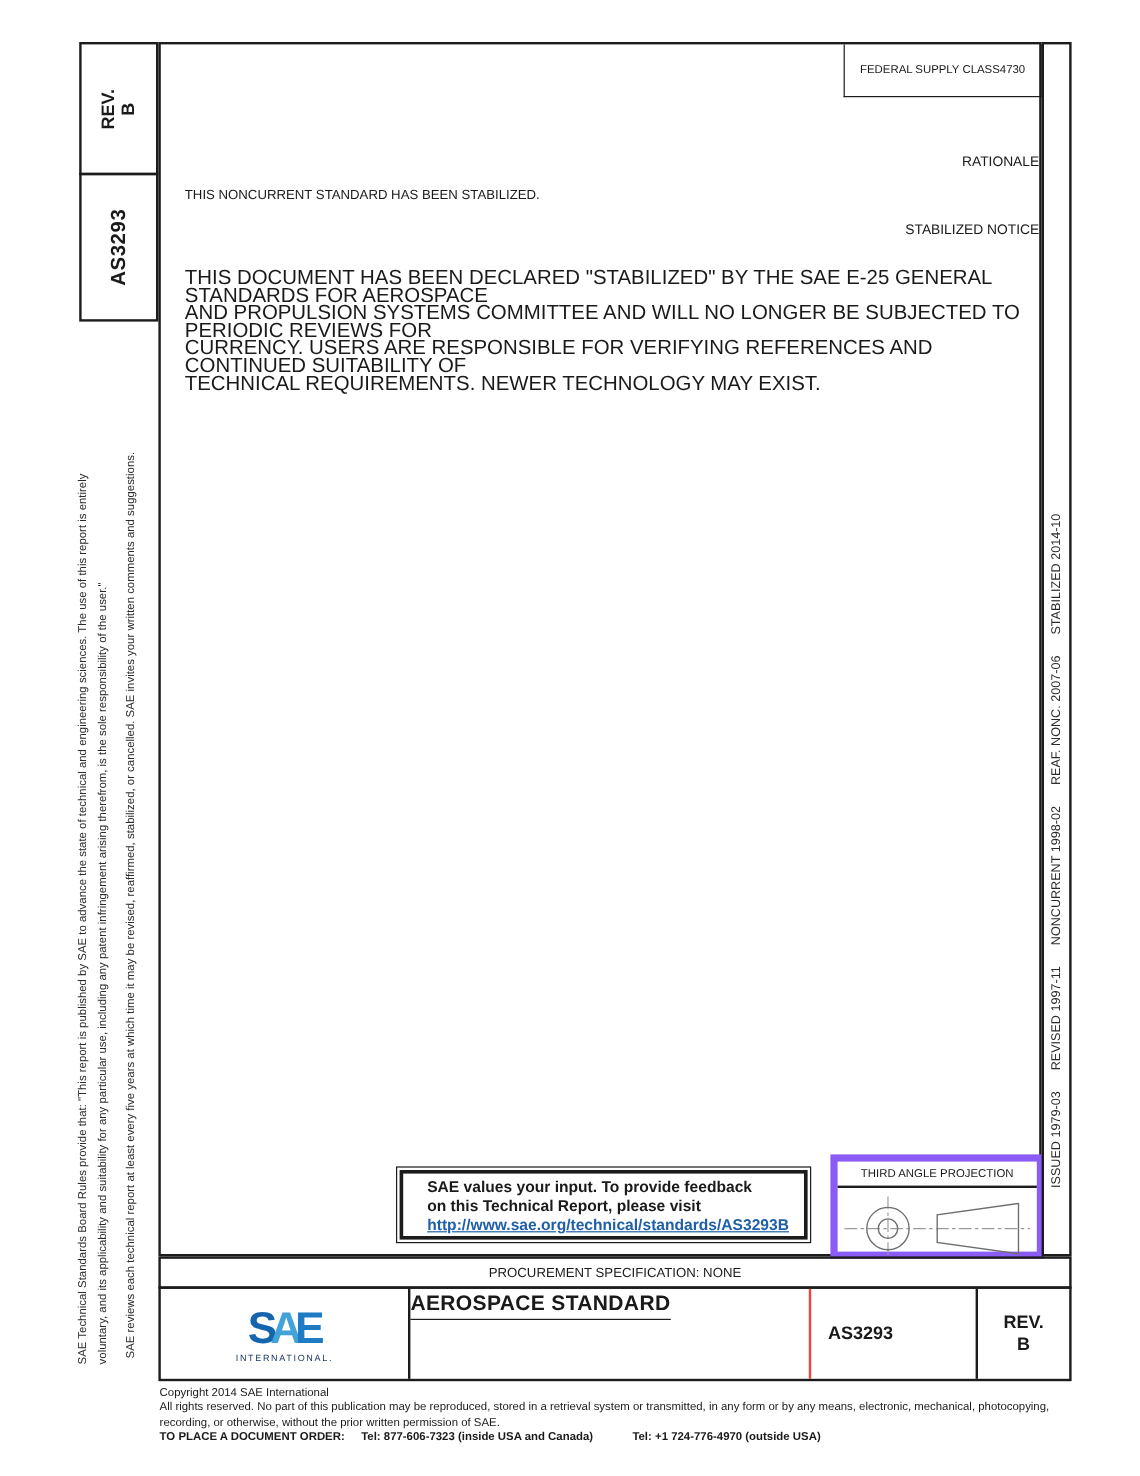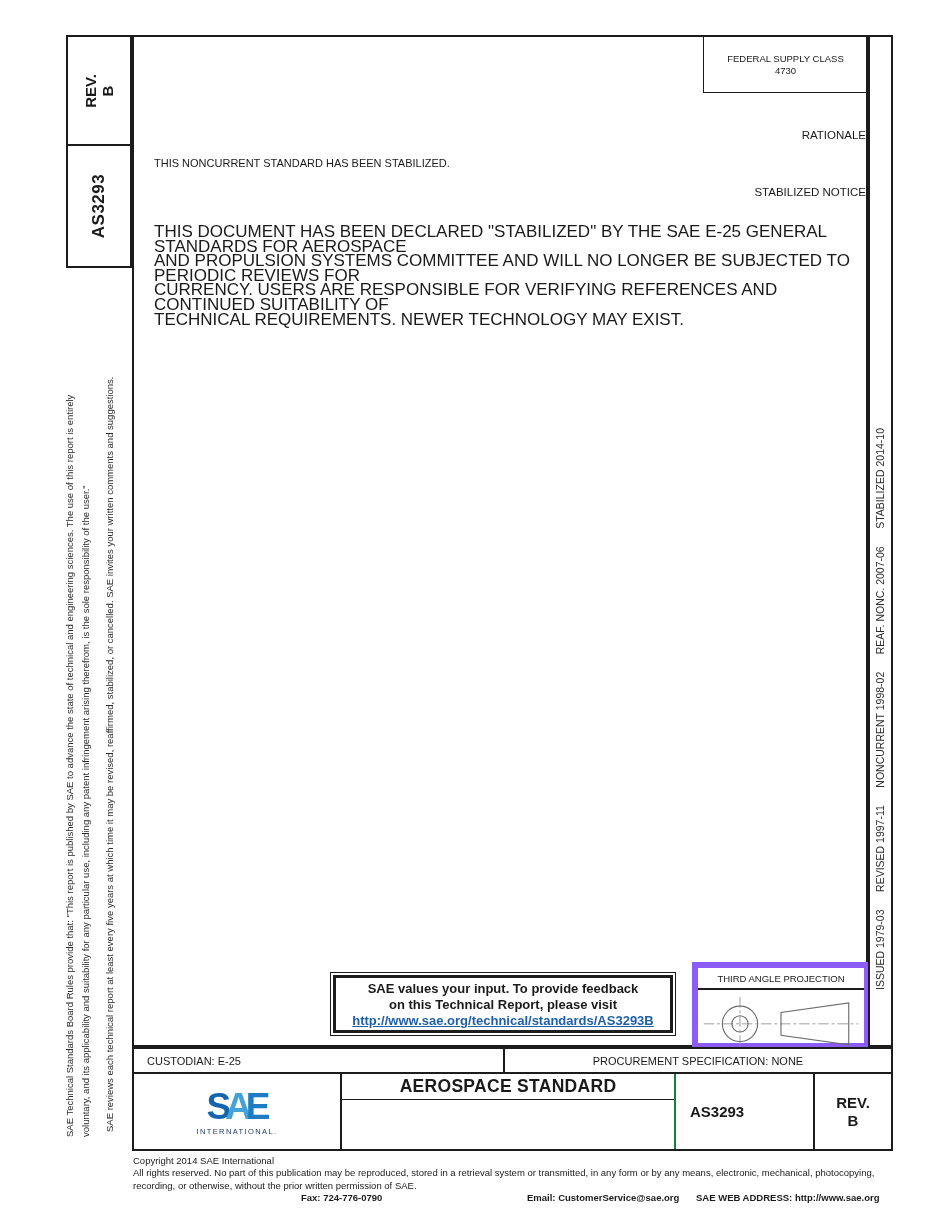--- a/index.html
+++ b/index.html
@@ -30,41 +30,41 @@
     font-size:9.5px; line-height:15.5px; white-space:pre; color:#2a2a2a;
   }
   .legal-1 { left:62px; top:1137px; width:860px; }
   .legal-2 { left:102px; top:1132px; width:860px; }
   
   .main-box {
     position:absolute; left:132px; top:35px; width:736px; height:1012px;
     border:2px solid #1c1c1c;
   }
   .fsc-box {
-    position:absolute; left:569px; top:0; width:165px; height:56px;
+    position:absolute; left:569px; top:0; width:165px; height:44px;
     border-left:1px solid #1c1c1c; border-bottom:1px solid #1c1c1c; border-right:1px solid #1c1c1c;
-    display:flex; flex-direction:column; align-items:center; justify-content:center;
+    display:flex; flex-direction:row; align-items:center; justify-content:center;
     font-size:9.5px; line-height:12px; text-align:center;
   }
   .h-center { position:absolute; left:0; width:100%; text-align:right; font-size:11.5px; }
   .rationale-head { top:92px; }
   .stab-head { top:149px; }
   .body-line { position:absolute; left:20px; top:120px; font-size:11px; }
   .stab-par {
     position:absolute; left:20px; top:188px; width:706px;
     font-size:17px; line-height:14.6px; white-space:pre-line;
   }
   
   .feedback-outer {
     position:absolute; left:196px; top:935px; width:346px; height:64px;
     border:1px solid #1c1c1c; padding:2px;
   }
   .feedback-inner {
-    width:100%; height:100%; border:3px solid #1c1c1c; padding:3px 4px;
-    font-size:13px; line-height:16px; font-weight:bold;text-align:center;
+    width:100%; height:100%; border:3px solid #1c1c1c; padding:3px 20px;
+    font-size:13px; line-height:16px; font-weight:bold;
   }
   .feedback-inner a { color:#1f5fa8; text-decoration:underline; }
   
   .tap-box {
     position:absolute; left:558px; top:925px; width:178px; height:87px;
     border:6px solid #8b5cf6;
   }
   .tap-head {
     height:22px; border-bottom:2px solid #1c1c1c; display:flex; align-items:center; justify-content:center;
     font-size:9.5px;
@@ -88,21 +88,21 @@
     width:371px; border-right:2px solid #1c1c1c; display:flex; align-items:center;
     padding-left:13px; font-size:11px;
   }
   .proc-cell { flex:1; display:flex; align-items:center; justify-content:center; font-size:11px; }
   
   .title-block {
     position:absolute; left:132px; top:1072px; width:761px; height:79px;
     border:2px solid #1c1c1c; display:flex;
   }
   .tb-logo { width:208px; border-right:2px solid #1c1c1c; display:flex; align-items:center; justify-content:center; }
-  .tb-title { width:334px; border-right:2px solid #15803d; display:flex; flex-direction:column; }
+  .tb-title { width:334px; border-right:2px solid #ef4444; display:flex; flex-direction:row; }
   .tb-title .type {
     height:26px; border-bottom:1.5px solid #1c1c1c; display:flex; align-items:center; justify-content:center;
     font-size:17.5px; font-weight:bold; letter-spacing:.3px;
   }
   .tb-title .name {
     flex:1; display:flex; align-items:center; justify-content:center; text-align:center;
     font-size:11px; line-height:15px; white-space:pre-line;
   }
   .tb-num {
     width:139px; border-right:2px solid #1c1c1c; display:flex; align-items:center;
@@ -177,21 +177,20 @@
         <path d="M 87 22 L 87 46 L 158 56 L 158 12 Z" fill="none" stroke="#6e6e6e" stroke-width="1.2"></path>
       </svg>
     </div>
   </div>
 
   <div class="right-col">
     <div class="vhist">ISSUED 1979-03      REVISED 1997-11      NONCURRENT 1998-02      REAF. NONC. 2007-06      STABILIZED 2014-10</div>
   </div>
 
   <div class="cust-row">
-    <div class="cust-cell">CUSTODIAN: E-25</div>
     <div class="proc-cell">PROCUREMENT SPECIFICATION: NONE</div>
   </div>
 
   <div class="title-block">
     <div class="tb-logo">
       <div class="sae-logo">
         <div class="sae-letters"><span class="s">S</span><span class="a">A</span><span class="e">E</span></div>
         <div class="sae-sub">INTERNATIONAL.</div>
       </div>
     </div>
@@ -201,19 +200,19 @@
     <div class="tb-num">AS3293</div>
     <div class="tb-rev">REV.
 B</div>
   </div>
 
   <div class="footer">
     <div class="row">Copyright 2014 SAE International</div>
     <div class="row">All rights reserved. No part of this publication may be reproduced, stored in a retrieval system or transmitted, in any form or by any means, electronic, mechanical, photocopying,</div>
     <div class="row">recording, or otherwise, without the prior written permission of SAE.</div>
     <div class="row bold">
-      <span class="c2">Fax: 724-776-0790</span>
-      <span class="c3">Email: CustomerService@sae.org</span>
-      <span class="c4">SAE WEB ADDRESS: http://www.sae.org</span>
+      <span class="c1">TO PLACE A DOCUMENT ORDER:</span>
+      <span class="c2">Tel: 877-606-7323 (inside USA and Canada)</span>
+      <span class="c3">Tel: +1 724-776-4970 (outside USA)</span>
     </div>
   </div>
 
 </div>
 
 </body></html>

